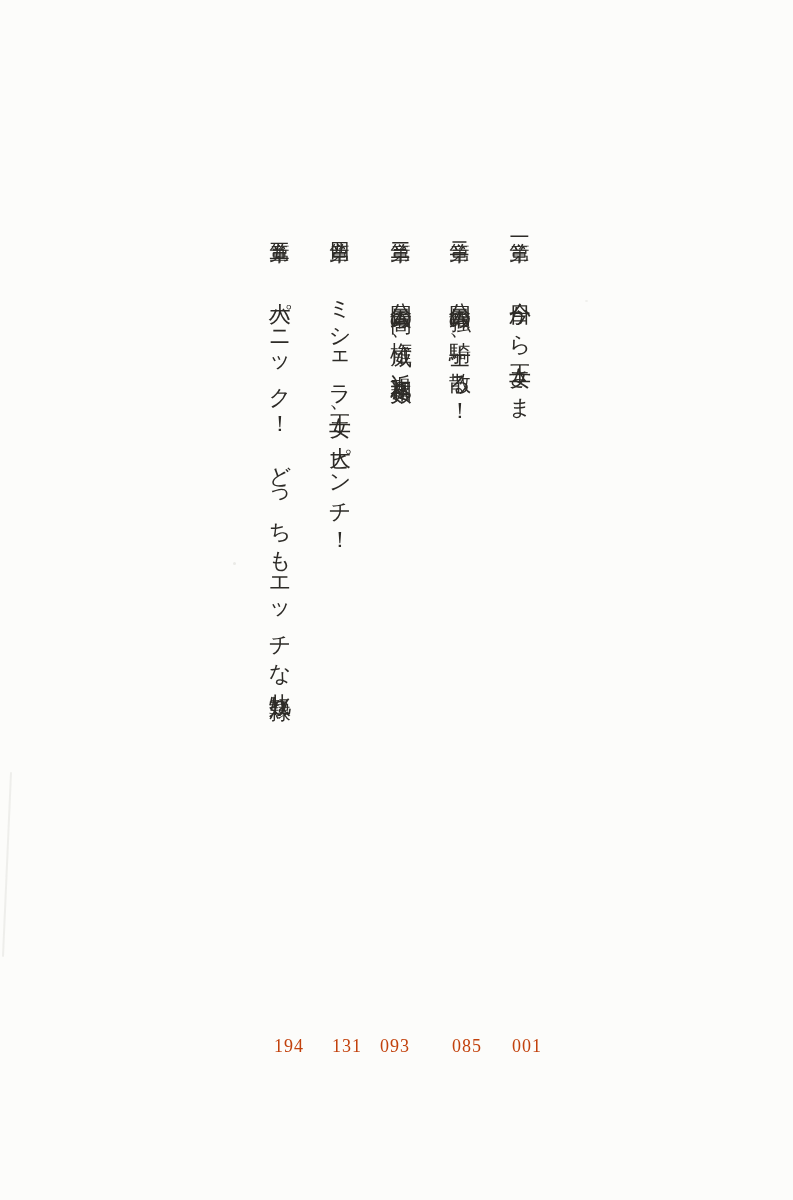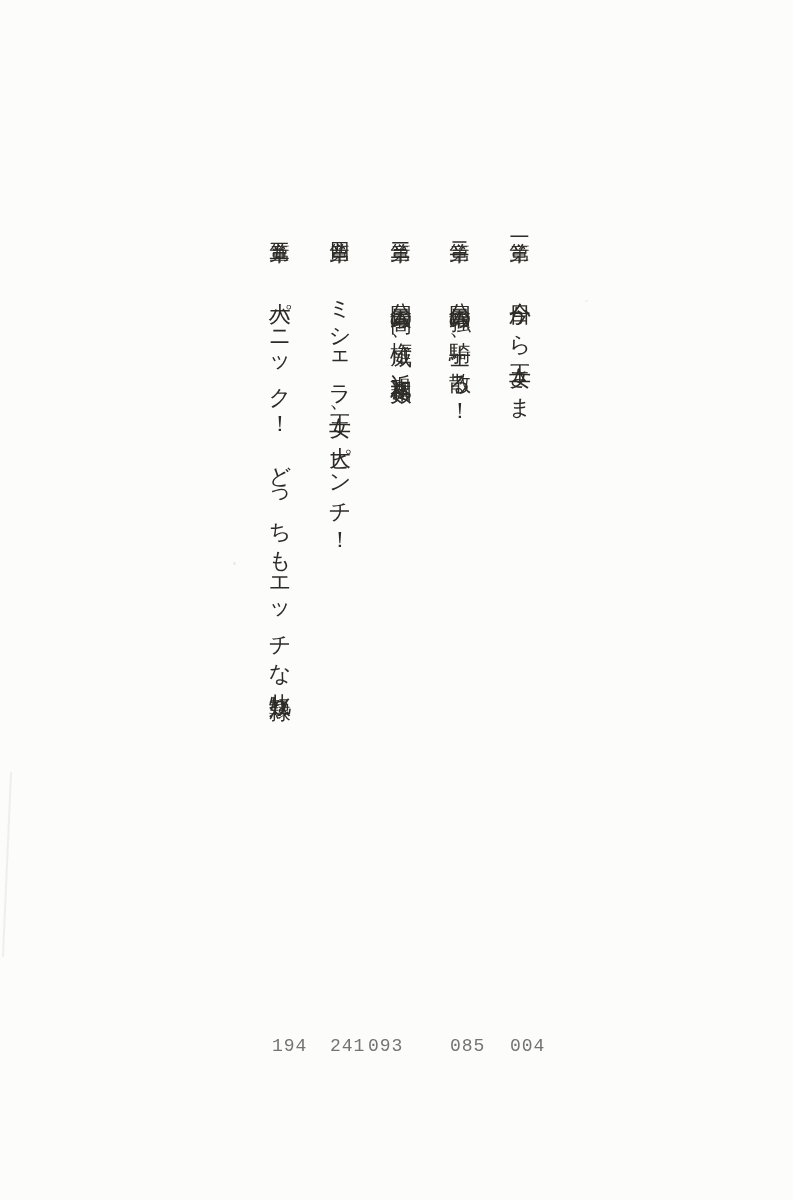--- a/index.html
+++ b/index.html
@@ -34,24 +34,24 @@
     font-size: 22px;
     letter-spacing: 3px;
     margin-inline-start: 58px;
   }
   
   .pagenum {
     position: absolute;
     top: 1036px;
     width: 34px;
     text-align: center;
-    font-family: Liberation Mono, monospace;
+    font-family: Liberation Serif, serif;
     font-size: 18px;
     letter-spacing: 1px;
-    color: #737373;
+    color: #c2410c;
   }
   
   .crease {
     position: absolute;
     left: 6px;
     top: 772px;
     width: 2px;
     height: 185px;
     background: #dddddad0;
     border-radius: 2px;
@@ -77,23 +77,23 @@
 
   <div class="chapter-col" style="left:447px"><span class="chapter-label">第二章</span><span class="chapter-title">公国最強の騎士、散る！</span></div>
 
   <div class="chapter-col" style="left:388px"><span class="chapter-label">第三章</span><span class="chapter-title">公国最高の権威、近親相姦？</span></div>
 
   <div class="chapter-col" style="left:327px"><span class="chapter-label">第四章</span><span class="chapter-title">ミシェラ王女、大ピンチ！</span></div>
 
   <div class="chapter-col" style="left:267px"><span class="chapter-label">第五章</span><span class="chapter-title">大パニック！　どっちもエッチな牝奴隷？</span></div>
 
   <span class="pagenum" style="left:272px">194</span>
-  <span class="pagenum" style="left:330px">241</span>
-  <span class="pagenum" style="left:368px">093</span>
+  <span class="pagenum" style="left:330px">131</span>
+  <span class="pagenum" style="left:378px">093</span>
   <span class="pagenum" style="left:450px">085</span>
-  <span class="pagenum" style="left:510px">004</span>
+  <span class="pagenum" style="left:510px">001</span>
 
   <div class="crease"></div>
   <div class="speck s1"></div>
   <div class="speck s2"></div>
   <div class="speck s3"></div>
 
 </div>
 
 </body></html>

